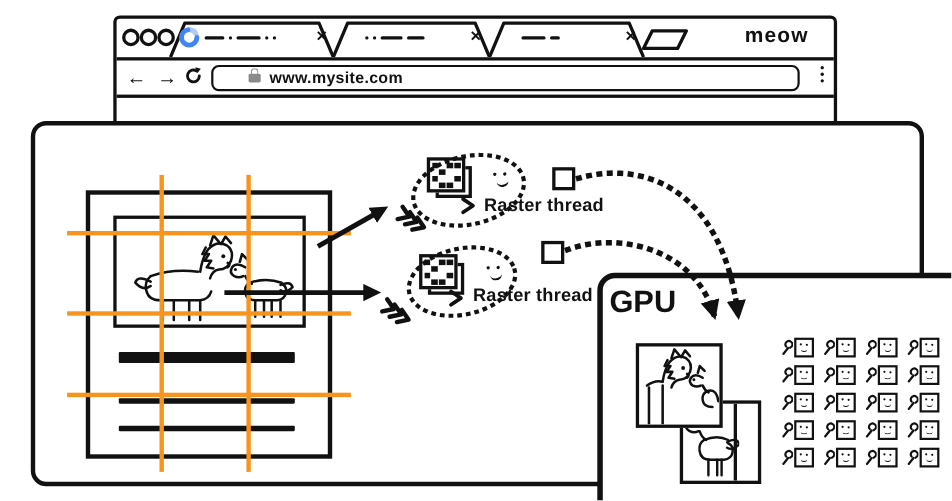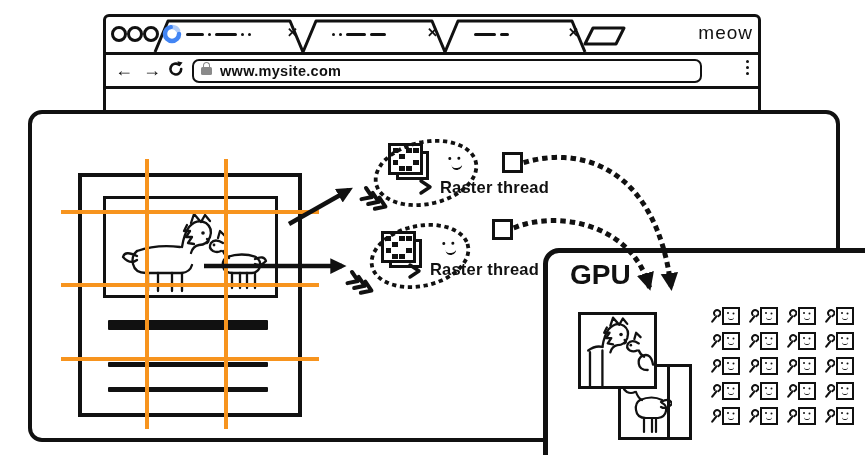--- a/index.html
+++ b/index.html
@@ -6,24 +6,24 @@
   #canvas{position:relative;width:865px;height:455px;background:#fff;overflow:hidden;
           font-family:"Liberation Sans",sans-serif;color:#111;}
   .abs{position:absolute;}
   
   #browser{left:103px;top:14px;width:652px;height:98px;border:3px solid #111;border-radius:6px;background:#fff;z-index:1;}
   #tabstrip{position:absolute;left:0;top:0;width:652px;height:35px;border-bottom:3px solid #111;}
   .winbtn{position:absolute;top:9px;width:10px;height:10px;border:3.2px solid #111;border-radius:50%;background:#fff;}
   .scribble{position:absolute;top:15px;display:flex;align-items:center;gap:4px;height:5px;}
   .dash{height:3.6px;background:#111;border-radius:2px;display:inline-block;}
   .tab-close{position:absolute;top:9px;font-size:13px;font-weight:bold;line-height:1;}
-  #brand{position:absolute;right:5px;top:5px;font-size:19px;font-weight:normal;letter-spacing:1px;}
+  #brand{position:absolute;right:23px;top:5px;font-size:19px;font-weight:bold;letter-spacing:1px;}
   #navrow{position:absolute;left:0;top:38px;width:652px;height:31px;border-bottom:3px solid #111;}
   .navglyph{position:absolute;top:6px;font-size:18px;font-weight:bold;line-height:1;}
-  #urlbar{position:absolute;left:86px;top:4px;width:506px;height:20px;border:2.5px solid #111;border-radius:7px;background:#fff;display:flex;align-items:center;}
+  #urlbar{position:absolute;left:86px;top:4px;width:506px;height:20px;border:2.5px solid #111;border-radius:7px;background:#fff;display:flex;align-items:center;padding-left:25px;}
   #lock{position:relative;margin-left:7px;width:11px;height:8px;background:#8a8a8a;border-radius:1.5px;}
   #lock:before{content:"";position:absolute;left:1.5px;top:-5px;width:5px;height:5px;border:1.8px solid #8a8a8a;border-bottom:none;border-radius:4px 4px 0 0;}
   #urltext{margin-left:8px;font-size:14.5px;font-weight:bold;letter-spacing:.3px;}
   #kebab{position:absolute;right:8px;top:5px;width:4px;display:flex;flex-direction:column;gap:2.6px;}
   #kebab span{width:3.4px;height:3.4px;border-radius:50%;background:#111;}
   
   #renderer{left:28px;top:110px;width:804px;height:324px;border:4px solid #111;border-radius:14px;background:#fff;z-index:2;}
   #renderer-title{position:absolute;left:30px;top:10px;font-size:25px;font-weight:bold;}
   #page{position:absolute;left:46px;top:59px;width:216px;height:236px;border:4px solid #111;background:#fff;}
   #imgframe{position:absolute;left:21px;top:19px;width:169px;height:96px;border:3.5px solid #111;background:#fff;}
@@ -36,21 +36,21 @@
        display:grid;grid-template-columns:repeat(4,1fr);grid-template-rows:repeat(4,1fr);gap:1px;padding:1.5px;}
   .bmp i{display:block;}
   .bmp i.on{background:#111;}
   .smiley{position:absolute;width:18px;height:14px;z-index:3;transform:rotate(-8deg);}
   .smiley .eyes{position:absolute;left:1px;top:0;width:3px;height:3px;border-radius:50%;background:#111;box-shadow:9px 1px 0 #111;}
   .smiley .mouth{position:absolute;left:3px;top:6px;width:11px;height:6px;border-bottom:2.6px solid #111;border-radius:0 0 8px 8px;}
   .raster-label{position:absolute;font-size:16.5px;font-weight:bold;z-index:3;letter-spacing:.2px;}
   .gpusq{position:absolute;width:15px;height:15px;border:3px solid #111;background:#fff;z-index:3;}
   
   #gpu{left:543px;top:248px;width:345px;height:230px;border:5px solid #111;border-radius:16px;background:#fff;z-index:4;}
-  #gpu-title{position:absolute;left:22px;top:6px;font-size:28px;font-weight:bold;}
+  #gpu-title{position:absolute;left:6px;top:6px;font-size:28px;font-weight:bold;}
   .tile{position:absolute;border:3px solid #111;background:#fff;overflow:hidden;}
   #tile2{left:70px;top:111px;width:68px;height:70px;}
   #tile2 .divider{position:absolute;left:46px;top:0;width:2.6px;height:100%;background:#111;}
   #tile1{left:30px;top:59px;width:73px;height:71px;}
   #workers{position:absolute;left:162px;top:53px;display:grid;grid-template-columns:repeat(4,33px);column-gap:5px;row-gap:6px;}
   .worker{display:flex;align-items:center;gap:1px;height:19px;}
   .wsq{position:relative;width:14px;height:14px;border:2.4px solid #111;background:#fff;display:block;}
   .weyes{position:absolute;left:3px;top:3.5px;width:2px;height:2px;border-radius:50%;background:#111;box-shadow:5.5px .5px 0 #111;}
   .wmouth{position:absolute;left:4px;top:7.5px;width:5.5px;height:3px;border-bottom:1.4px solid #111;border-radius:0 0 4px 4px;}
   

